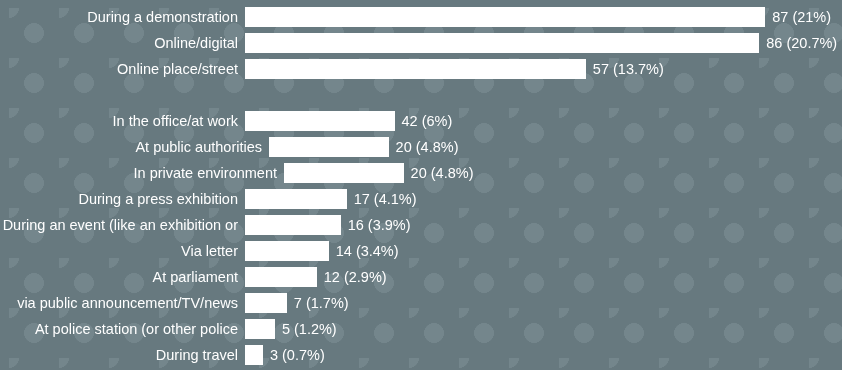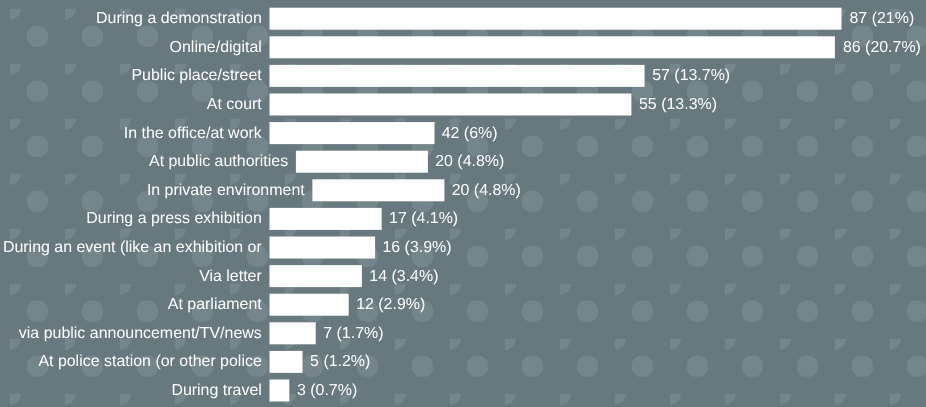--- a/index.html
+++ b/index.html
@@ -97,31 +97,24 @@
         </div>
       </div>
       <div class="bar-row" style="top: 30px;">
         <div class="cat-label"><span>Online/digital</span></div>
         <div class="bar-track">
           <div class="bar-fill" style="width: 514.28px; background: rgb(255, 255, 255);"></div>
           <div class="bar-value">86 (20.7%)</div>
         </div>
       </div>
       <div class="bar-row" style="top: 56px;">
-        <div class="cat-label"><span>Public place/street</span></div>
+        <div class="cat-label"><span>Online place/street</span></div>
         <div class="bar-track">
           <div class="bar-fill" style="width: 340.86px; background: rgb(255, 255, 255);"></div>
           <div class="bar-value">57 (13.7%)</div>
-        </div>
-      </div>
-      <div class="bar-row" style="top: 82px;">
-        <div class="cat-label"><span>At court</span></div>
-        <div class="bar-track">
-          <div class="bar-fill" style="width: 328.9px; background: rgb(255, 255, 255);"></div>
-          <div class="bar-value">55 (13.3%)</div>
         </div>
       </div>
       <div class="bar-row" style="top: 108px;">
         <div class="cat-label"><span>In the office/at work</span></div>
         <div class="bar-track">
           <div class="bar-fill" style="width: 149.5px; background: rgb(255, 255, 255);"></div>
           <div class="bar-value">42 (6%)</div>
         </div>
       </div>
       <div class="bar-row" style="top: 134px; margin-left: 24px;">

